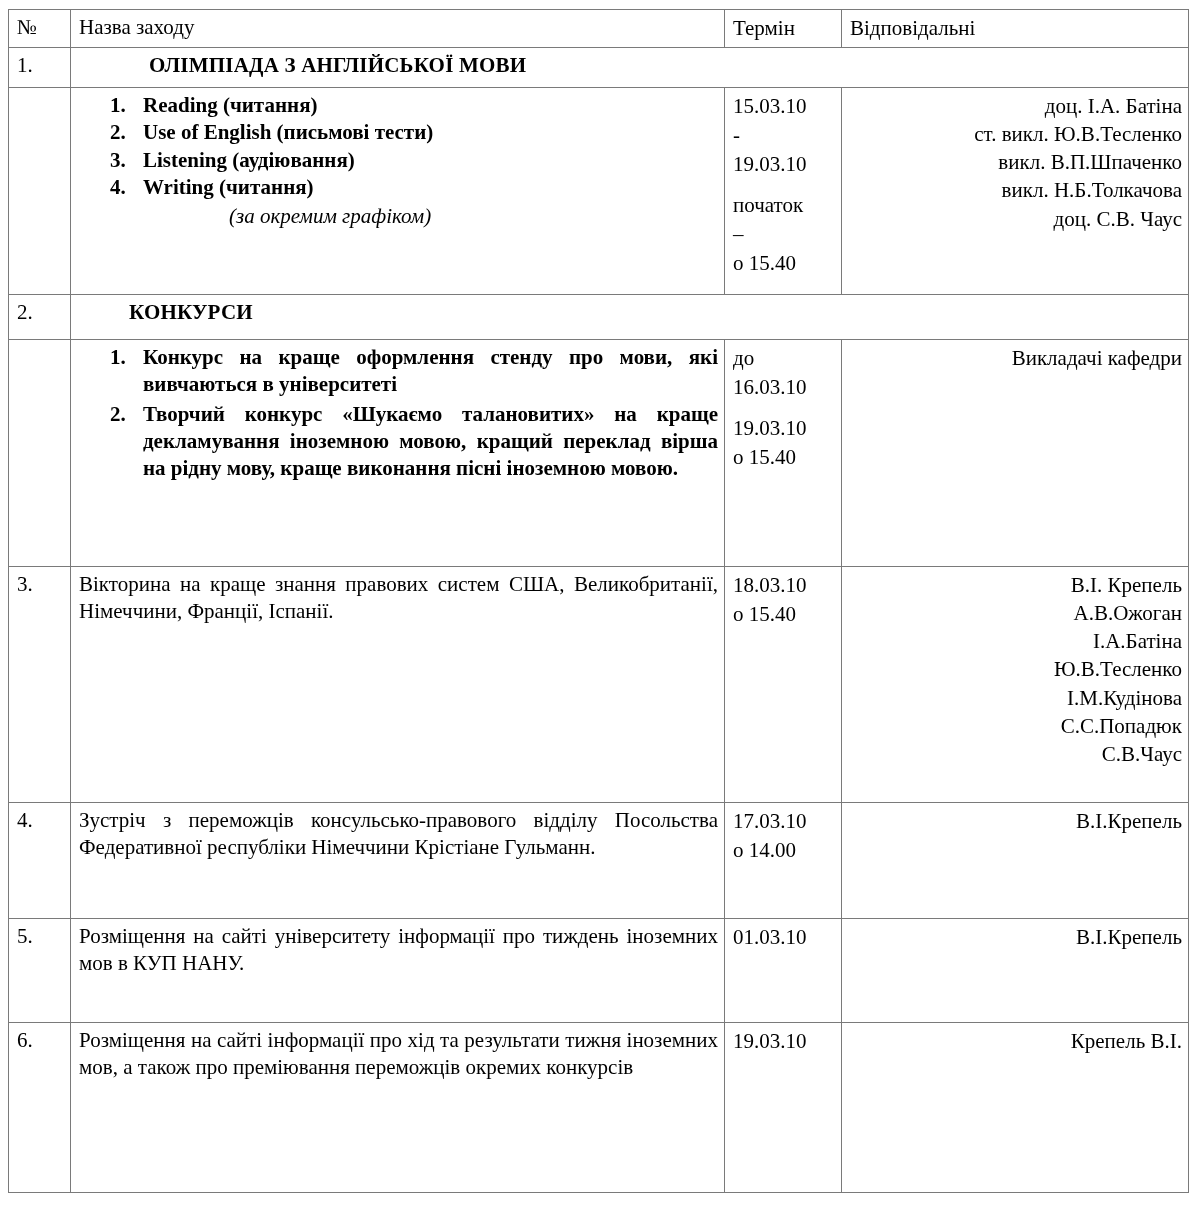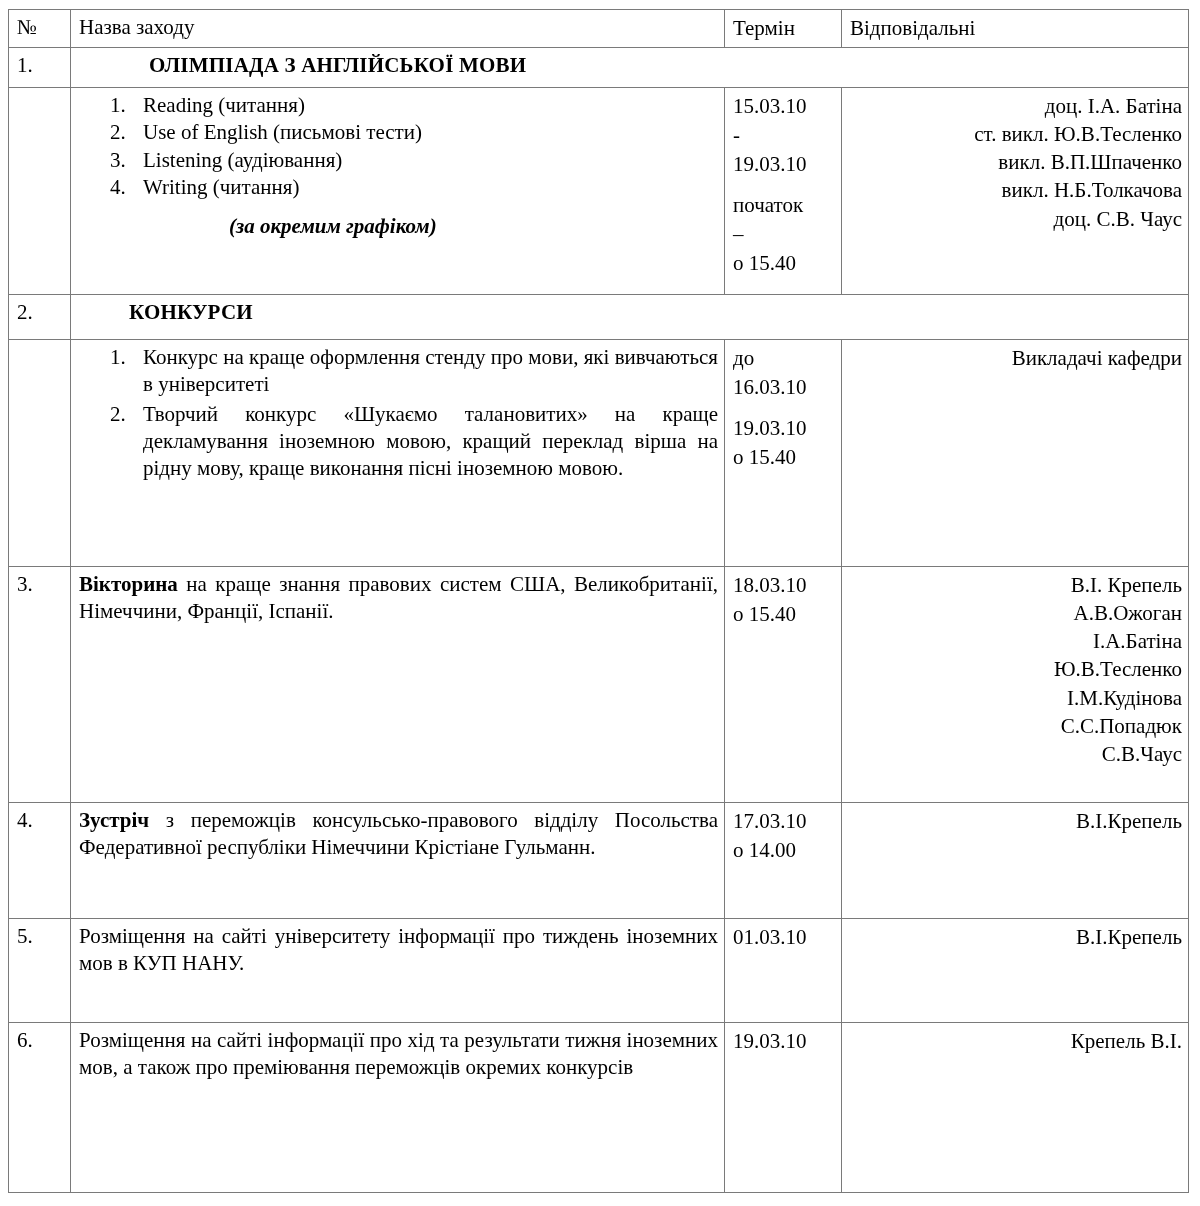--- a/index.html
+++ b/index.html
@@ -81,47 +81,47 @@
   .section-title.konk  { padding-left: 58px; }
 
   .row-section td {
     vertical-align: middle;
   }
 
   ol.items {
     margin: 0;
     padding: 0 0 0 52px;
     list-style-position: outside;
+    font-weight: bold;
   }
   ol.items > li {
     margin: 0 0 1px 0;
     padding-left: 12px;
   }
   ol.items.justified > li {
     text-align: justify;
     text-align-last: left;
     margin-bottom: 2px;
   }
   ol.items.spaced > li { margin-bottom: 0px; }
 
   .sub-note {
     font-style: italic;
     padding-left: 150px;
-    margin-top: 12px;
+    margin-top: 2px;
     white-space: nowrap;
-    font-weight: bold;
   }
 
   p.para {
     margin: 0;
     text-align: justify;
     text-align-last: left;
     hyphens: none;
   }
-  p.para b { font-weight: bold; }
+  p.para b { font-weight: normal; }
 
   .date-lines > div { white-space: nowrap; }
   .spacer-line { height: 12px; }
   .resp-lines > div { white-space: nowrap; text-align: right; }
 
   .dash { letter-spacing: 0; }
 
   
   .r-hdr       { height: 38px; }
   .r-olymp     { height: 40px; }

